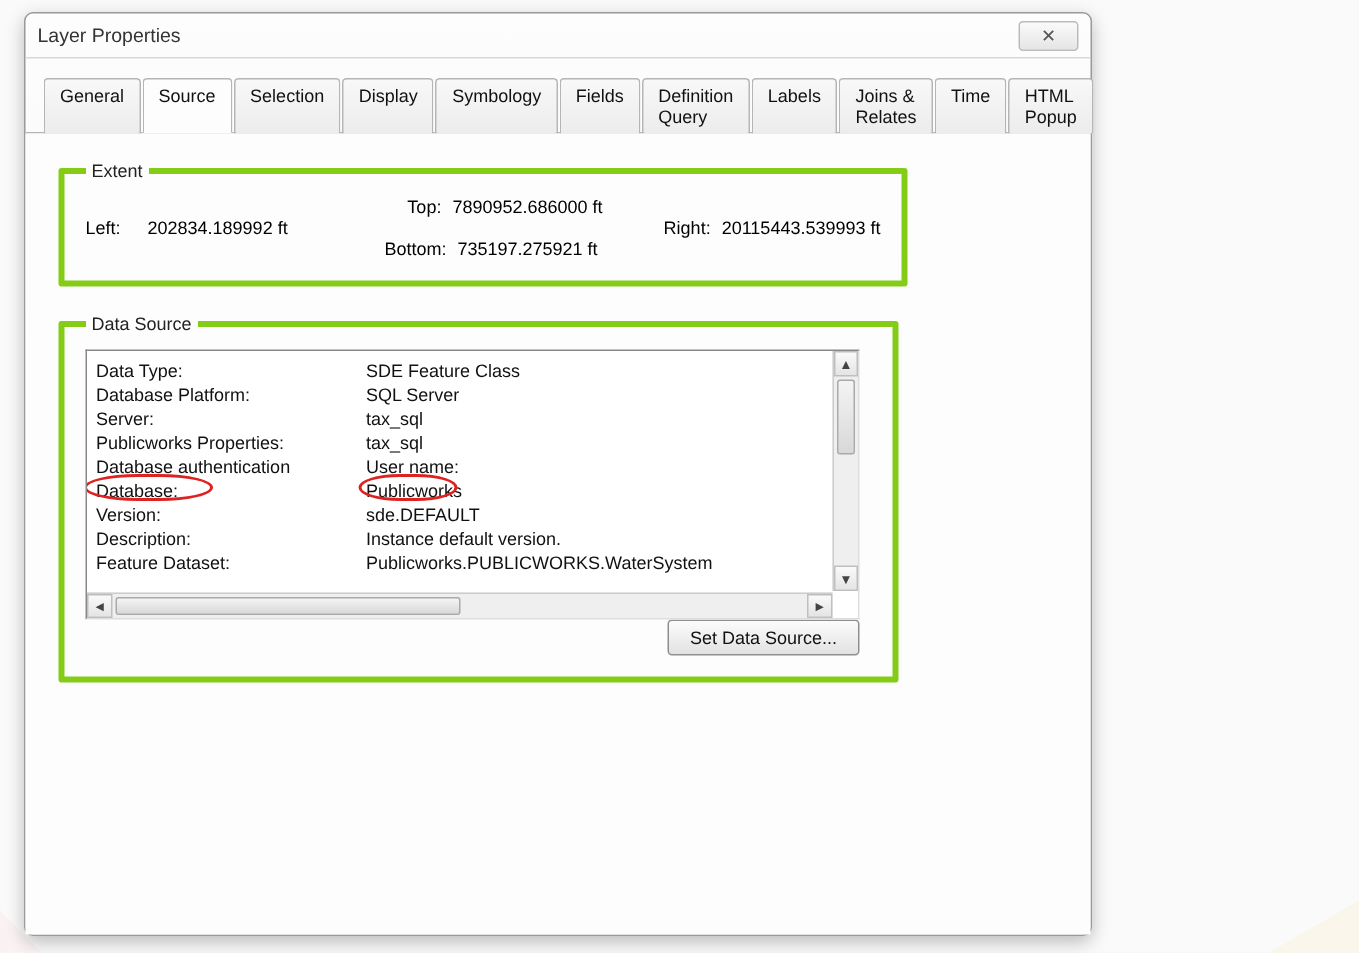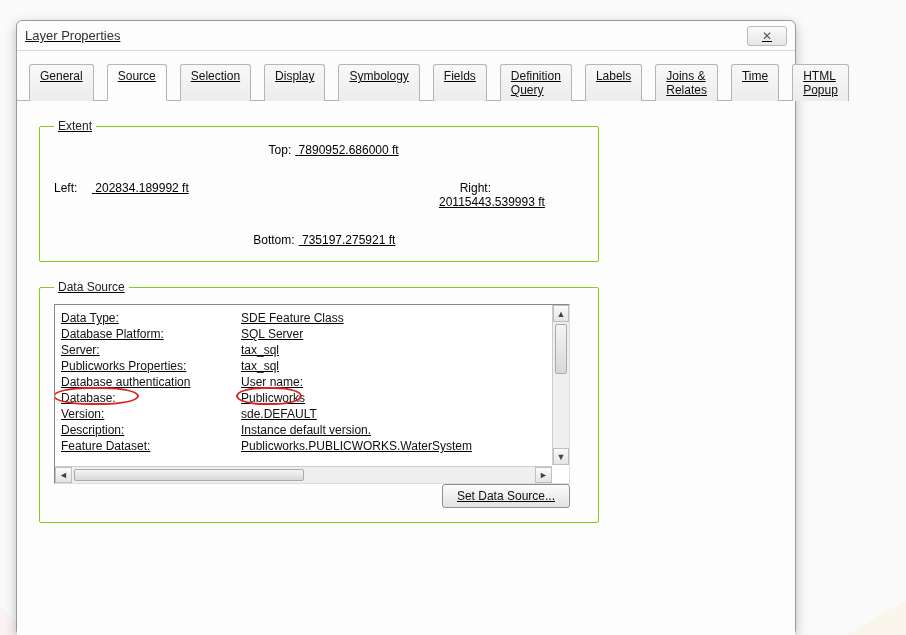--- a/index.html
+++ b/index.html
@@ -16,30 +16,29 @@
     .bg-noise {
       position: absolute; inset: 0;
       background:
         linear-gradient(45deg, rgba(255,200,200,0.15) 0 20px, transparent 20px 40px),
         linear-gradient(-30deg, rgba(255,220,150,0.15) 0 30px, transparent 30px 60px),
         #fafafa;
       z-index: 0;
     }
     .dialog {
       position: absolute;
-      left: 16px; top: 20px;
-      width: 780px; height: 616px;
+      left: 16px; top: 8px;
+      width: 712px; height: 616px;
       background: linear-gradient(#fdfdfd, #f1f1f1);
       border: 1px solid #9a9a9a;
       border-radius: 6px;
       box-shadow: 0 4px 12px rgba(0,0,0,0.25);
       z-index: 10;
       display: flex;
       flex-direction: column;
-      text-decoration: underline;
     }
     .titlebar {
       height: 30px;
       display: flex;
       align-items: center;
       padding: 0 8px;
       border-bottom: 1px solid #d8d8d8;
     }
     .titlebar .title {
       flex: 1;
@@ -51,21 +50,21 @@
       border: 1px solid #bbb;
       border-radius: 3px;
       background: linear-gradient(#fafafa,#e5e5e5);
       display: flex; align-items: center; justify-content: center;
       font-size: 12px; color: #555;
       cursor: pointer;
     }
     .tabstrip {
       display: flex;
       padding: 12px 12px 0 12px;
-      gap: 12px;
+      gap: 0;
       border-bottom: 1px solid #b5b5b5;
     }
     .tab {
       padding: 4px 10px;
       border: 1px solid #b5b5b5;
       border-bottom: none;
       border-radius: 3px 3px 0 0;
       background: linear-gradient(#f8f8f8,#ececec);
       margin-right: 1px;
       cursor: pointer;
@@ -79,35 +78,35 @@
       border-bottom: 1px solid #fdfdfd;
       z-index: 2;
     }
     .content {
       flex: 1;
       padding: 18px 22px 10px 22px;
       background: #fdfdfd;
       overflow: hidden;
     }
     fieldset {
-      border: 1px solid #84cc16;
+      border: 4px solid #84cc16;
       border-radius: 2px;
       margin-bottom: 18px;
       padding: 10px 14px 14px 14px;
     }
     legend {
       padding: 0 4px;
       color: #222;
       font-size: 12px;
     }
     .extent-grid {
       display: grid;
-      grid-template-columns: 1fr 1fr;
+      grid-template-columns: 1fr;
       grid-template-rows: auto auto auto;
-      row-gap: 24px;
+      row-gap: 0;
       width: 530px;
     }
     .extent-top { grid-column: 1 / span 2; text-align: center; }
     .extent-left { grid-column: 1; grid-row: 2; text-align: left; }
     .extent-right { grid-column: 2; grid-row: 2; text-align: left; padding-left: 120px; }
     .extent-bottom { grid-column: 1 / span 2; text-align: center; }
     .extent-label { display: inline-block; min-width: 52px; text-align: right; margin-right: 4px; }
     .ds-box {
       position: relative;
       border: 1px inset #ddd;

